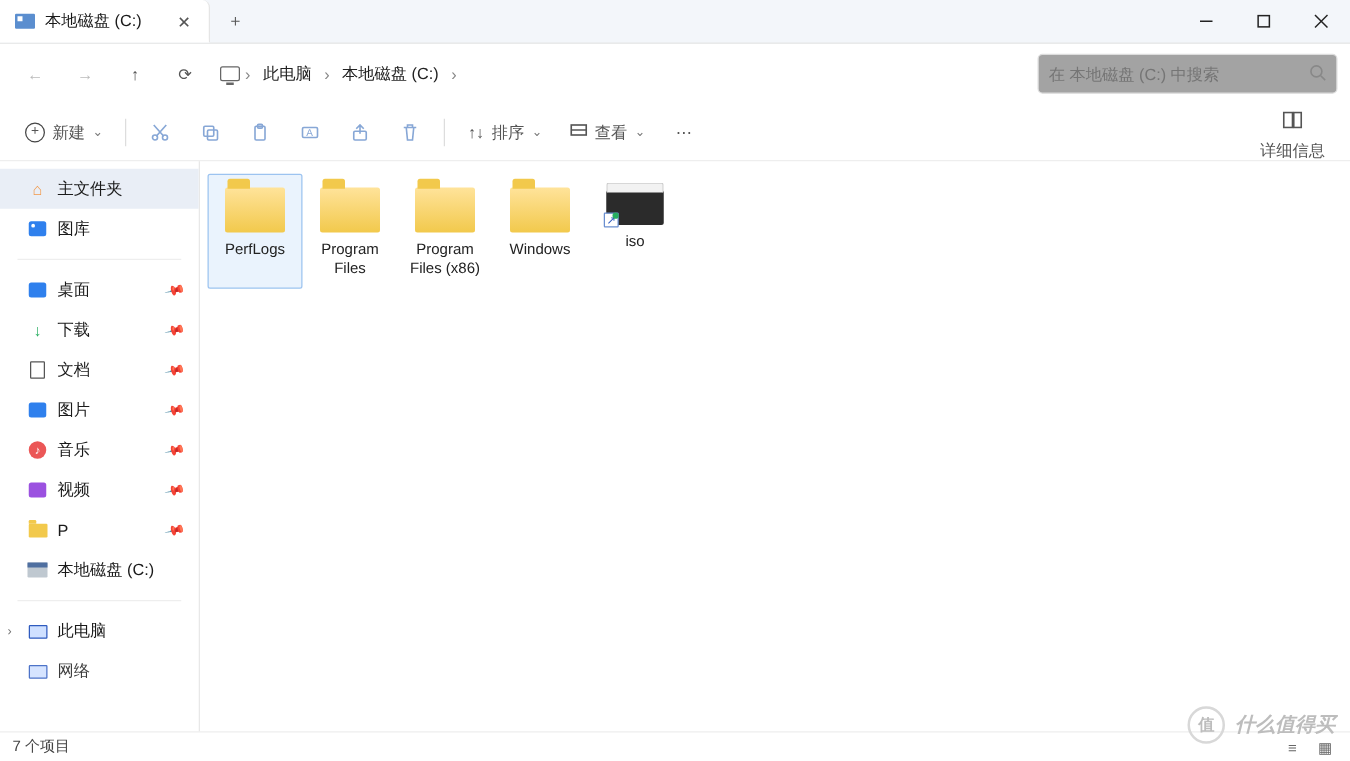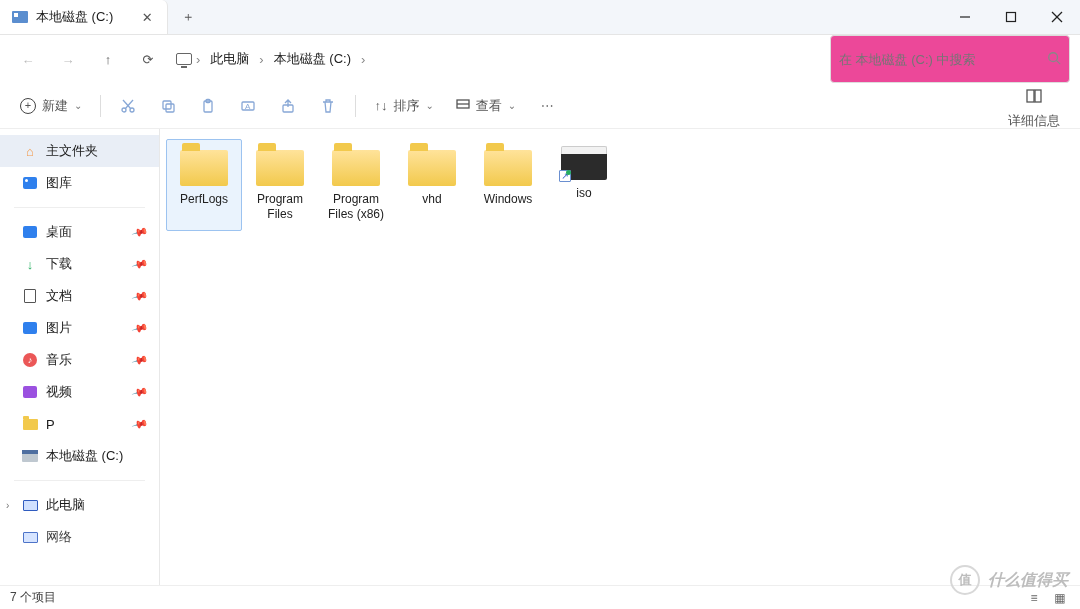--- a/index.html
+++ b/index.html
@@ -15,21 +15,21 @@
 .winbtns { margin-left:auto; display:flex; }
 .winbtns div { width:46px; display:flex; align-items:center; justify-content:center; color:#222; cursor:pointer; }
 
 
 .navbar { height: 48px; display:flex; align-items:center; padding: 0 10px; gap:4px; }
 .navbtn { width:36px; height:36px; display:flex; align-items:center; justify-content:center; color:#555; border-radius:4px; cursor:pointer; }
 .navbtn.disabled { color:#bbb; }
 .crumbs { flex:1; display:flex; align-items:center; height:32px; padding:0 6px; gap:2px; }
 .crumb { padding:4px 6px; color:#222; border-radius:3px; cursor:pointer; }
 .chev { color:#888; padding:0 2px; }
-.searchbox { width:240px; height:48px; border:1px solid #ddd; border-radius:4px; display:flex; align-items:center; padding:0 8px; color:#888; background:#ec4899; }
+.searchbox { width:240px; height:32px; border:1px solid #ddd; border-radius:4px; display:flex; align-items:center; padding:0 8px; color:#888; background:#a3a3a3; }
 .searchbox input { flex:1; border:none; outline:none; font-size:13px; color:#333; background:transparent; }
 .monitor-icon { width:16px; height:12px; border:1.2px solid #666; border-radius:2px; position:relative; }
 .monitor-icon::after { content:""; position:absolute; left:4px; bottom:-4px; width:6px; height:2px; background:#666; }
 
 
 .toolbar { height:46px; display:flex; align-items:center; padding:0 12px; gap:6px; border-bottom:1px solid #eee; color:#555; }
 .tbtn { height:34px; display:flex; align-items:center; gap:6px; padding:0 8px; border-radius:4px; cursor:pointer; }
 .tbtn.iconbtn { width:34px; justify-content:center; padding:0; }
 .tbtn.faded { color:#87a7d6; }
 .tsep { width:1px; height:22px; background:#ddd; margin:0 4px; }
@@ -295,24 +295,20 @@
       <div class="file">
         <div class="big-folder"></div>
         <div class="label">Program Files</div>
       </div>
       <div class="file">
         <div class="big-folder"></div>
         <div class="label">Program Files (x86)</div>
       </div>
       <div class="file">
         <div class="big-folder"></div>
-        <div class="label">vhd</div>
-      </div>
-      <div class="file">
-        <div class="big-folder"></div>
         <div class="label">Windows</div>
       </div>
       <div class="file">
         <div class="big-drive" style="position: relative;">
           <div class="shortcut">↗</div>
         </div>
         <div class="label">iso</div>
       </div>
     </div>
 </div>

